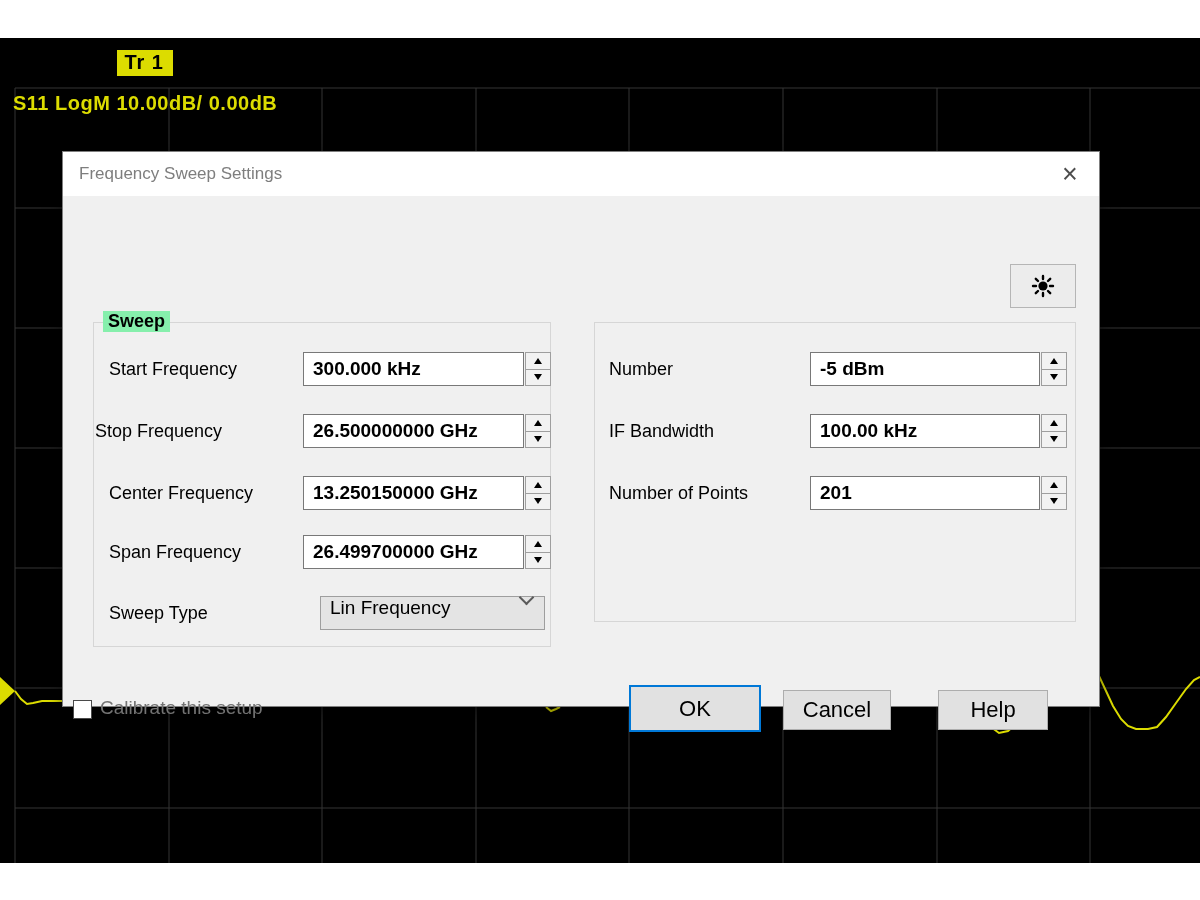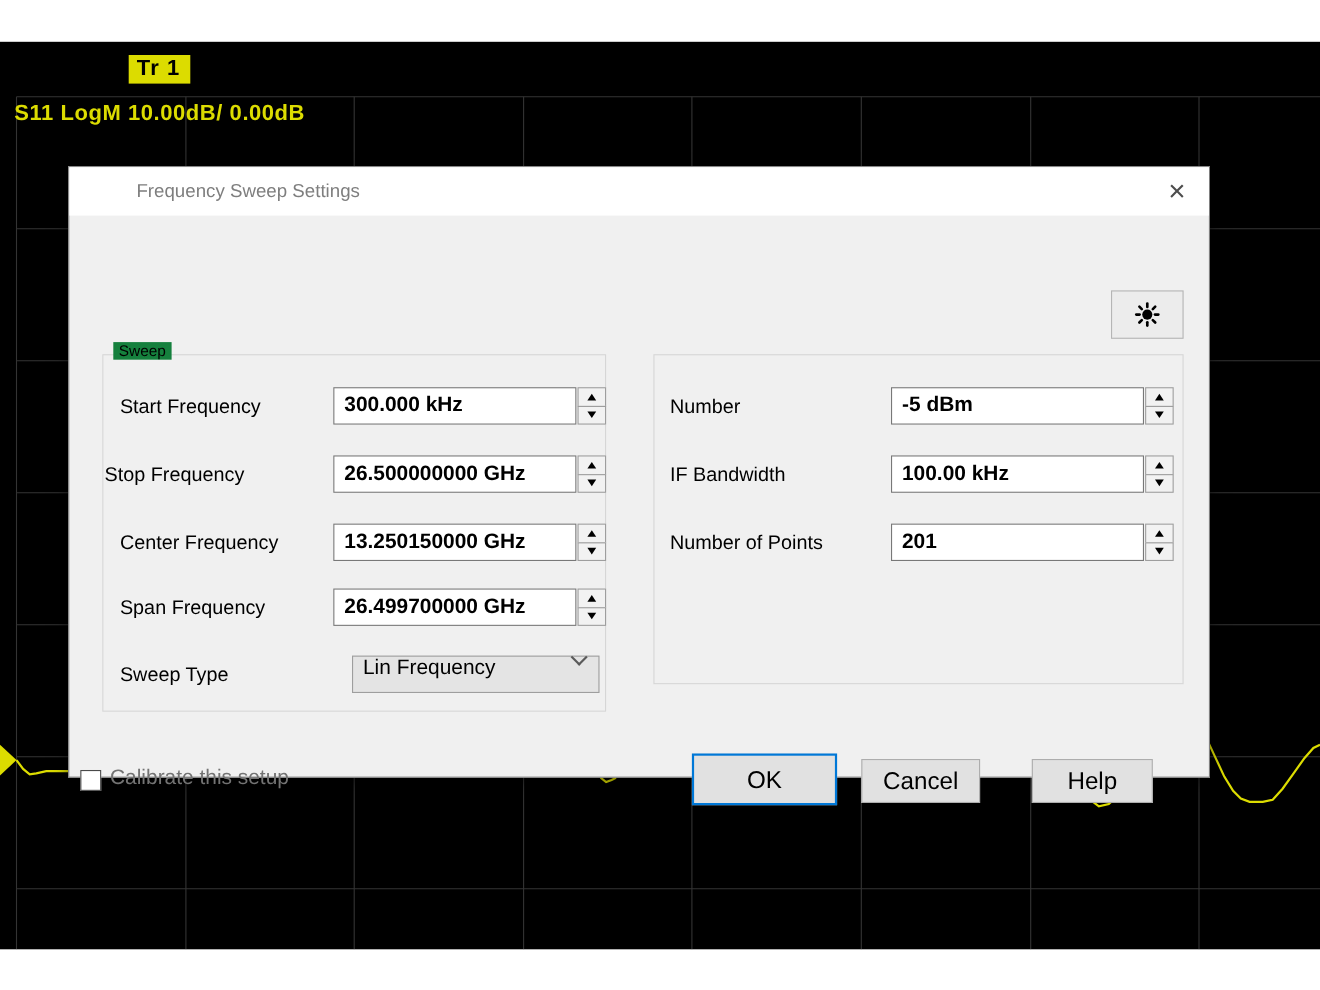--- a/index.html
+++ b/index.html
@@ -20,39 +20,39 @@
   
   .dialog{
     position:absolute;left:62px;top:151px;width:1038px;height:556px;
     background:#f0f0f0;border:1px solid #7f7f7f;box-sizing:border-box;
     box-shadow:0 4px 14px rgba(0,0,0,0.55);
   }
   .titlebar{
     position:relative;height:44px;background:#ffffff;
     display:flex;align-items:center;padding-left:16px;box-sizing:border-box;
   }
-  .title{color:#7e7e7e;font-size:17px;margin-left:45px;}
+  .title{color:#7e7e7e;font-size:17px;}
   .close-btn{
     position:absolute;right:6px;top:0;width:46px;height:44px;
     display:flex;align-items:center;justify-content:center;
     color:#4d4d4d;font-size:27px;font-weight:300;cursor:default;background:transparent;
   }
   .dlg-body{position:relative;width:100%;height:511px;}
   .icon-btn{
     position:absolute;left:947px;top:68px;width:66px;height:44px;
     background:#ececec;border:1px solid #b5b5b5;box-sizing:border-box;
     display:flex;align-items:center;justify-content:center;
   }
   
   .groupbox{position:absolute;border:1px solid #d6d6d6;box-sizing:border-box;}
   .gb-left{left:30px;top:126px;width:458px;height:325px;}
   .gb-right{left:531px;top:126px;width:482px;height:300px;}
   .gb-legend{
-    position:absolute;top:-12px;left:9px;background:#15803d;
-    padding:0 5px;font-size:14px;color:#000;
+    position:absolute;top:-12px;left:9px;background:#86efac;
+    padding:0 5px;font-size:18px;color:#000;font-weight:bold;
   }
   .field-label{position:absolute;font-size:18px;color:#000;line-height:34px;white-space:nowrap;}
   .spinfield{position:absolute;display:flex;height:46px;font-weight:bold;}
   .textbox{
     background:#fff;border:1px solid #787878;box-sizing:border-box;height:34px;
     font-size:19px;color:#000;display:flex;align-items:center;padding-left:9px;
     white-space:nowrap;
   }
   .spinner{width:26px;height:34px;display:flex;flex-direction:column;margin-left:1px;}
   .spin-btn{

